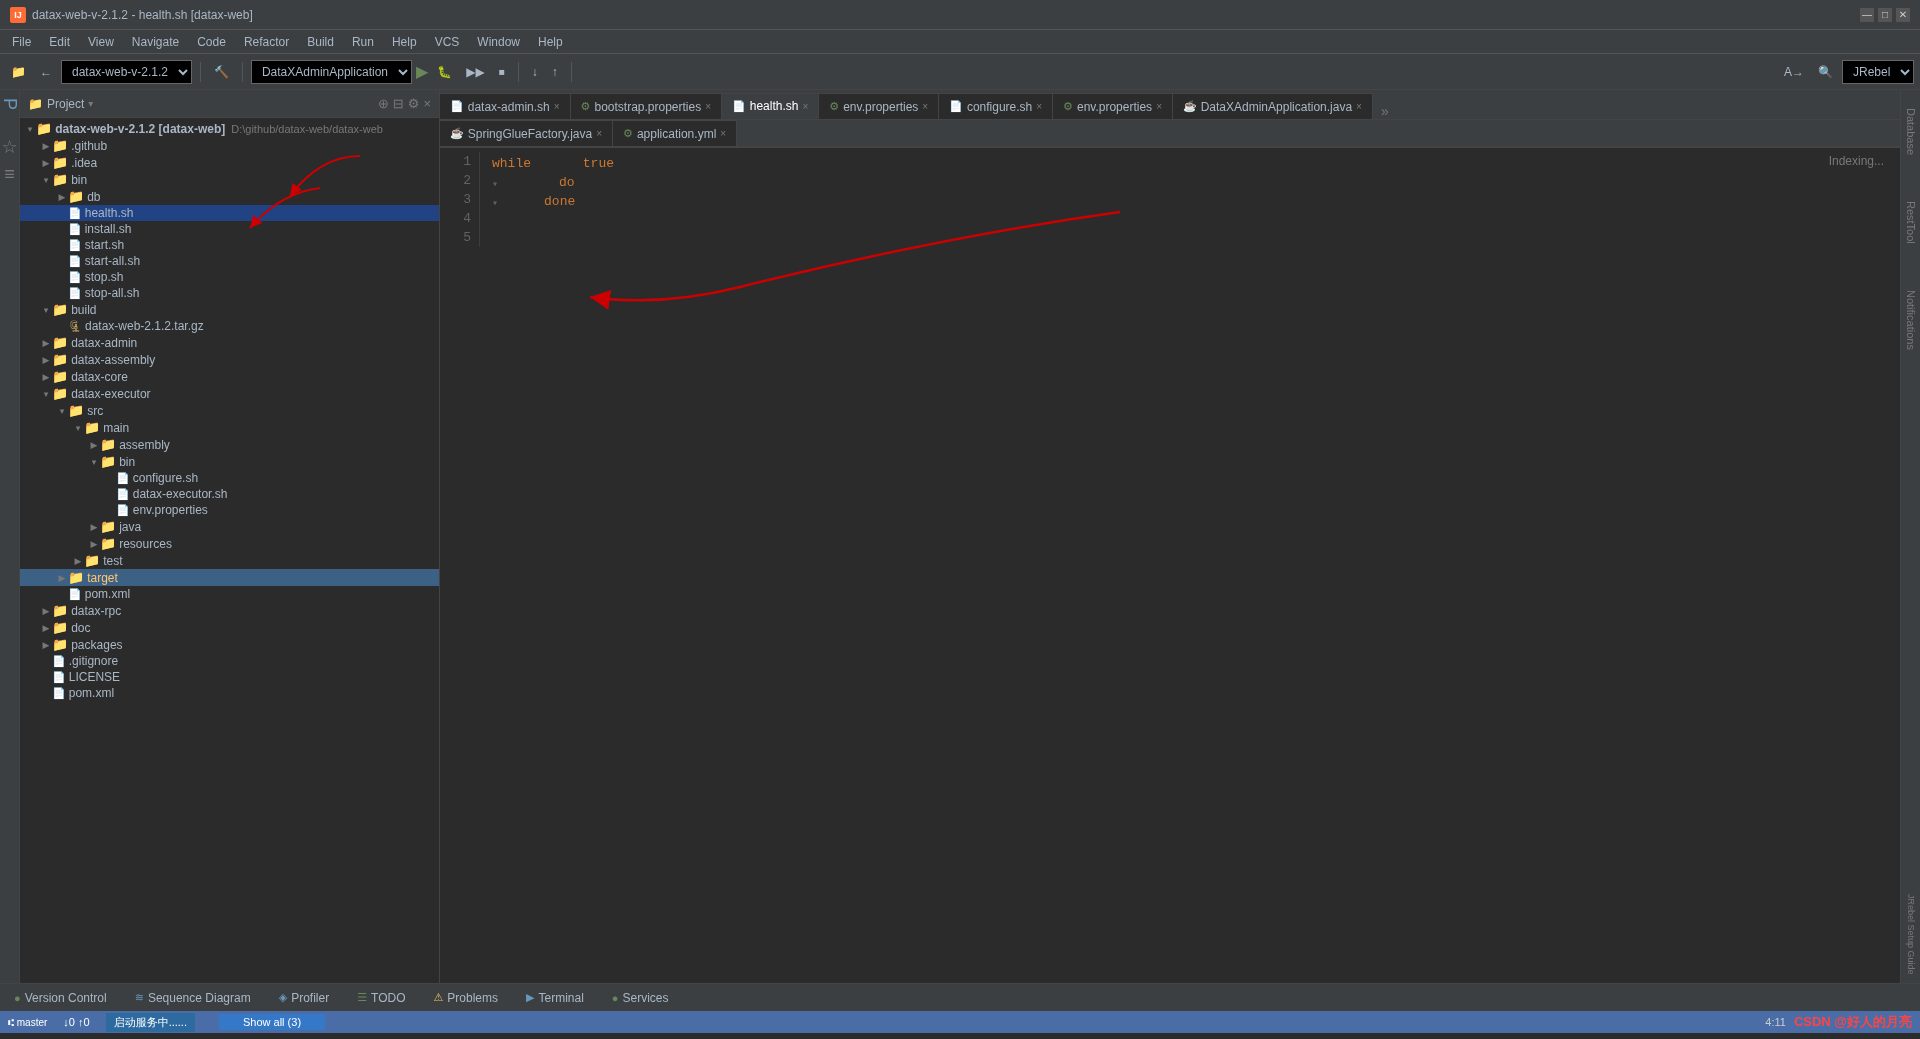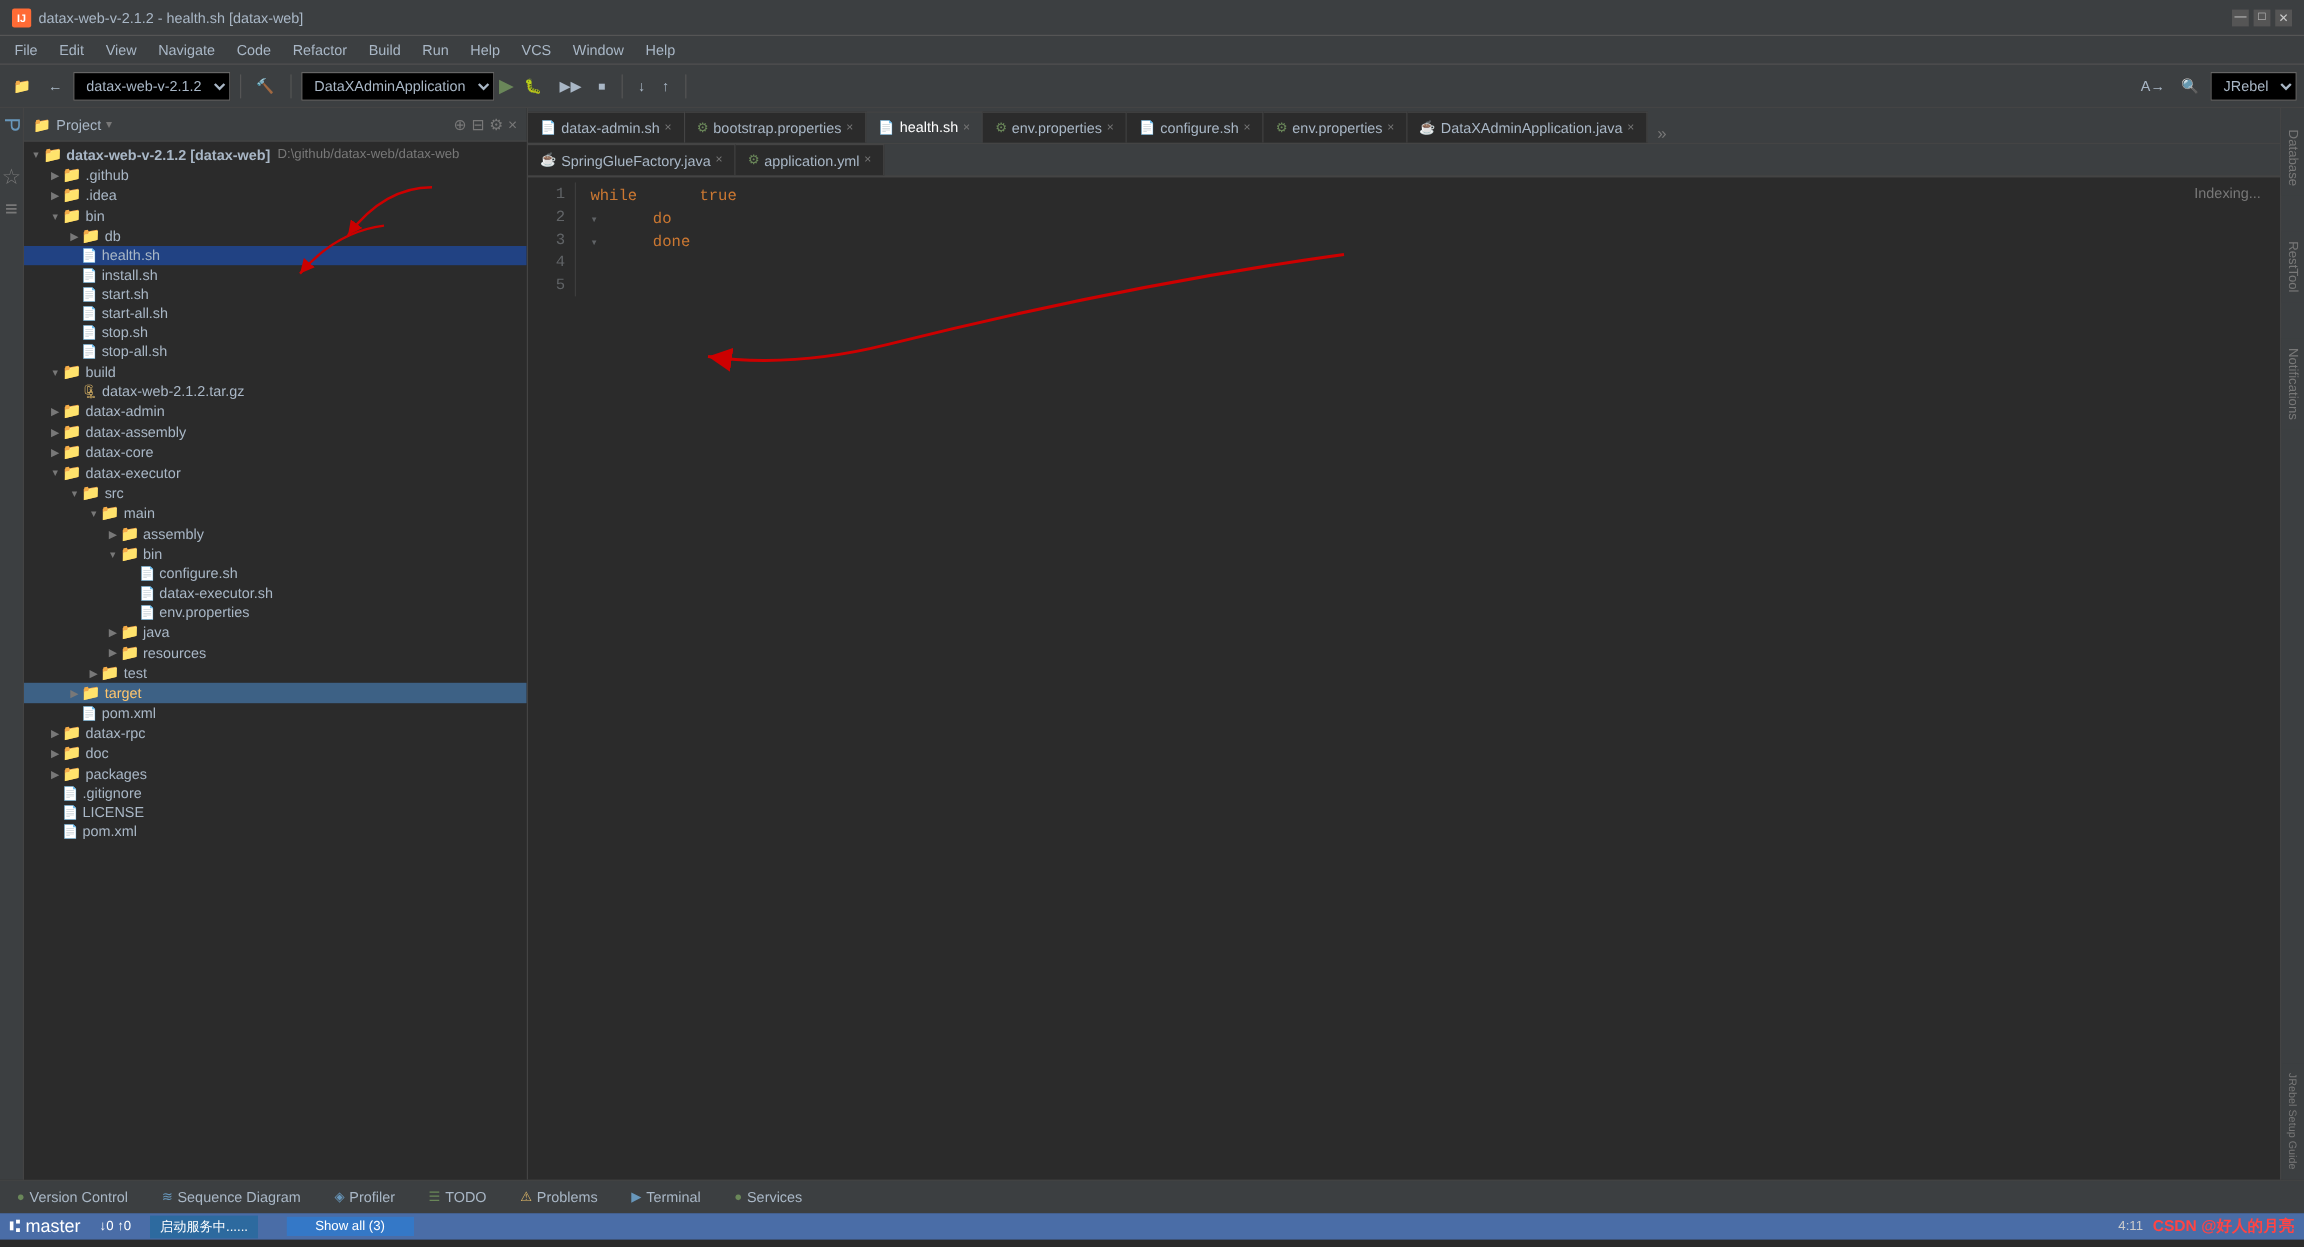--- a/index.html
+++ b/index.html
@@ -265,21 +265,21 @@
       gap: 44px;
     }
     .line-num {
       height: 19px;
       display: flex;
       align-items: center;
       justify-content: flex-end;
     }
     
     .kw-while { color: #cc7832; }
-    .kw-do { color: #cc7832; }
+    .kw-do { color: #cc7832; margin-left: 15px; }
     .kw-done { color: #cc7832; }
     .str-green { color: #6a8759; }
     .num-blue { color: #6897bb; }
     
     
     .indexing-label {
       position: absolute;
       top: 6px;
       right: 16px;
       color: #787878;
@@ -326,21 +326,21 @@
       padding: 0 8px;
       justify-content: space-between;
     }
     .status-left { display: flex; gap: 12px; align-items: center; }
     .status-right { display: flex; gap: 8px; align-items: center; color: #ccc; font-size: 11px; }
     .status-btn {
       background: none; border: none;
       color: #fff; font-size: 11px; cursor: pointer;
       padding: 1px 4px;
     }
-    .status-branch { color: #fff; font-size: 15px; }
+    .status-branch { color: #fff; font-size: 10px; }
     .status-start-btn {
       background: #2d6a9f; border: none;
       color: #fff; font-size: 11px; cursor: pointer;
       padding: 2px 8px;
     }
     .show-all-btn {
       background: #3478c7; border: none;
       color: #fff; font-size: 11px; cursor: pointer;
       padding: 2px 24px;
     }

